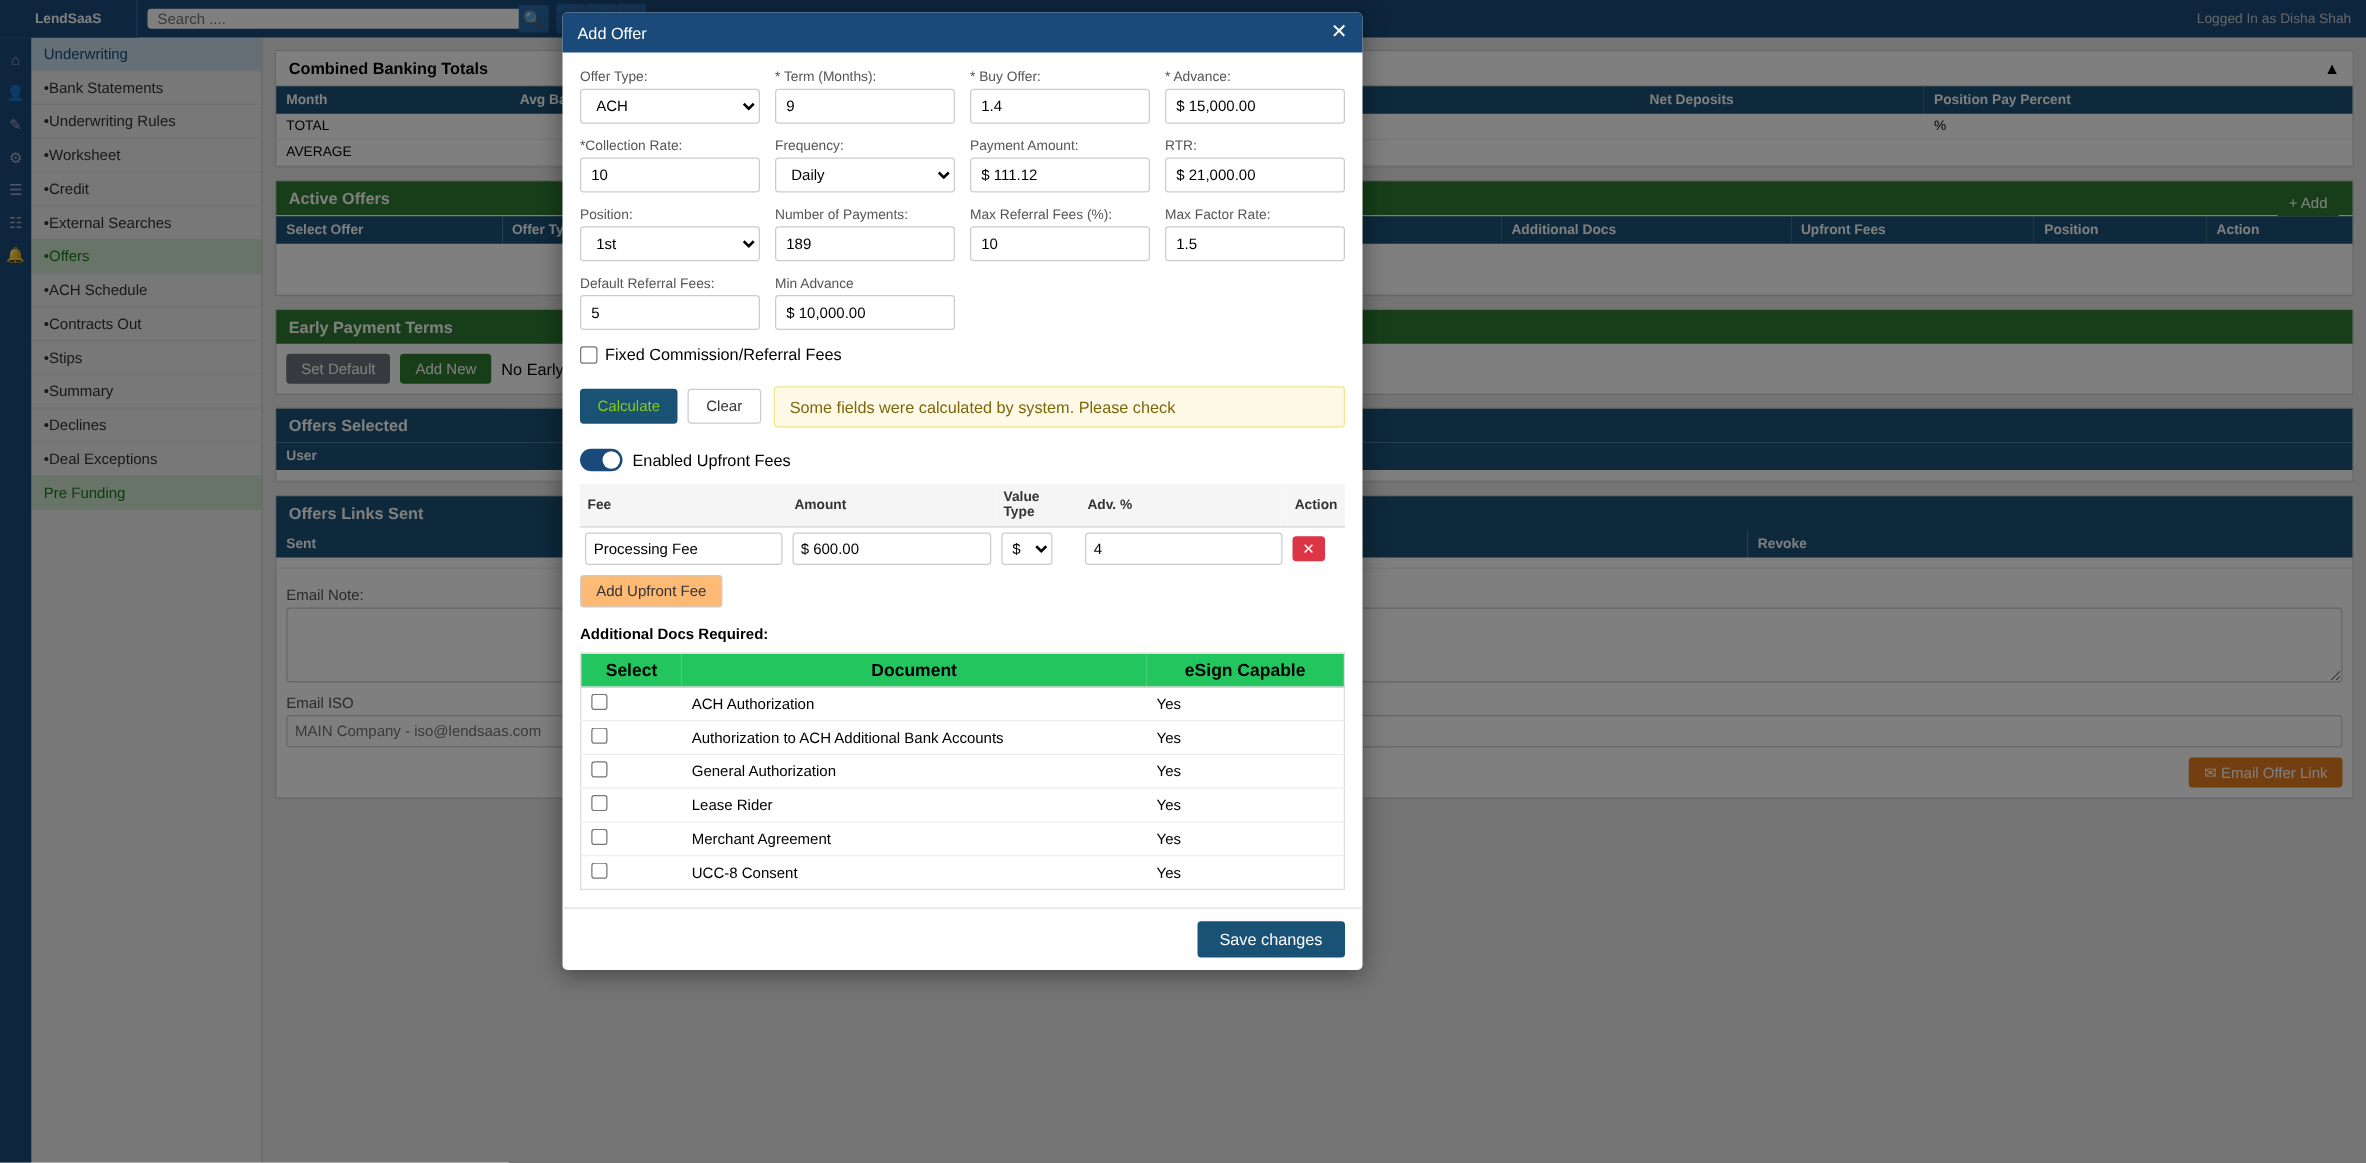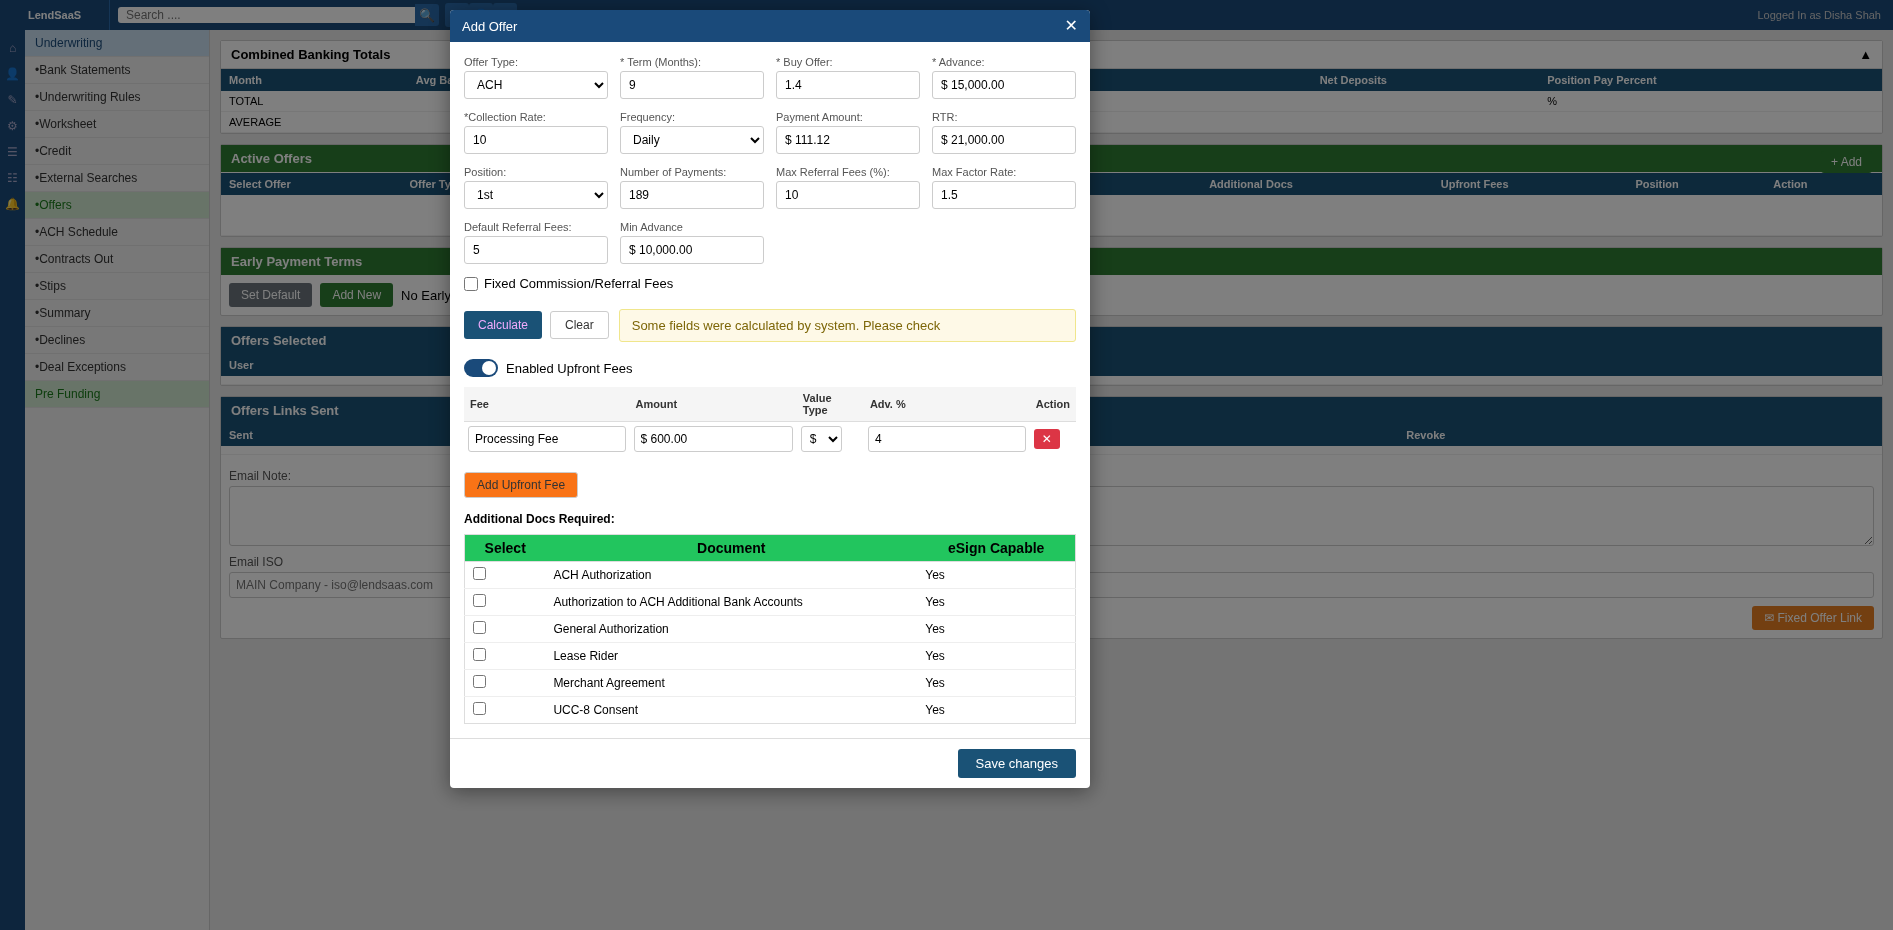--- a/index.html
+++ b/index.html
@@ -122,21 +122,21 @@
     .form-label { font-size: 11px; color: #555; margin-bottom: 3px; }
     .form-control {
       height: 28px; border: 1px solid #ccc; border-radius: 3px;
       padding: 0 8px; font-size: 12px; width: 100%;
     }
     select.form-control { background: #fff; }
 
     
     .action-buttons { display: flex; gap: 8px; margin: 10px 0; }
     .btn-calculate {
-      background: #1a5276; color: #f0abfc; padding: 6px 14px;
+      background: #1a5276; color: #84cc16; padding: 6px 14px;
       border: none; border-radius: 3px; cursor: pointer; font-size: 12px;
     }
     .btn-clear {
       background: #fff; color: #333; padding: 6px 14px;
       border: 1px solid #ccc; border-radius: 3px; cursor: pointer; font-size: 12px;
     }
 
     
     .notice-box {
       background: #fef9e7; border: 1px solid #f0e68c; padding: 8px 12px;
@@ -176,22 +176,22 @@
     .docs-table { width: 100%; border-collapse: collapse; border: 1px solid #ddd; }
     .docs-table th {
       padding: 5px 8px; text-align: center; font-size: 14px;
       background: #22c55e; border-bottom: 1px solid #ddd; font-weight: bold;
     }
     .docs-table td { padding: 5px 8px; border-bottom: 1px solid #eee; font-size: 12px; }
     .docs-table tr:last-child td { border-bottom: none; }
 
     
     .btn-add-fee {
-      background: #f97316; color: #333; border: 1px solid #ccc; padding: 5px 12px;
-      border-radius: 3px; cursor: pointer; font-size: 12px; margin-top: 16px;
+      background: #fdba74; color: #333; border: 1px solid #ccc; padding: 5px 12px;
+      border-radius: 3px; cursor: pointer; font-size: 12px; margin-top: 4px;
     }
 
     
     .btn-save-changes {
       background: #1a5276; color: #fff; padding: 7px 18px;
       border: none; border-radius: 3px; cursor: pointer; font-size: 13px;
     }
 
     
     .checkbox-area { display: flex; align-items: center; gap: 6px; margin: 8px 0; }
@@ -369,21 +369,21 @@
             <td colspan="4"></td>
           </tr>
       </tbody>
     </table>
     <div style="padding:8px;">
       <div class="email-label">Email Note:</div>
       <textarea class="email-textarea" style=""></textarea>
       <div class="email-label">Email ISO</div>
       <input class="email-input" type="text" placeholder="MAIN Company - iso@lendsaas.com" style="">
       <div style="margin-top:8px;text-align:right;">
-        <button class="btn" style="background:#e67e22;color:#fff;">✉ Fixed Offer Link</button>
+        <button class="btn" style="background:#e67e22;color:#fff;">✉ Email Offer Link</button>
       </div>
     </div>
   </div>
 
 </div>
 
 <div class="modal">
   <div class="modal-header">
     <span>Add Offer</span>
     <button class="modal-close">✕</button>

